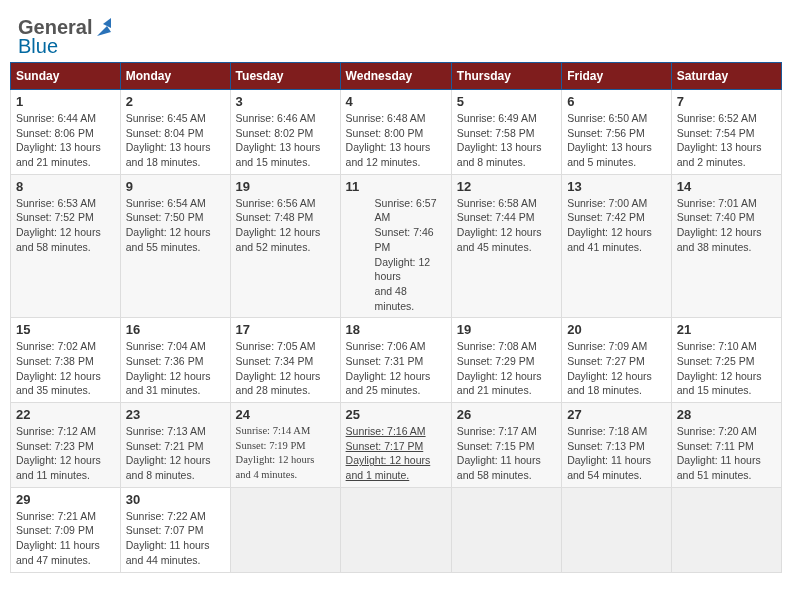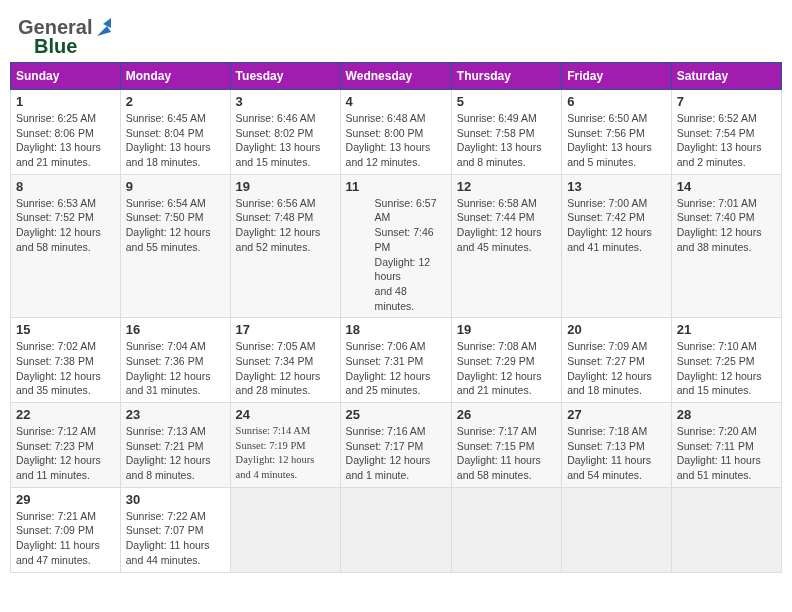--- a/index.html
+++ b/index.html
@@ -35,21 +35,21 @@
       color: #555;
       margin-top: 2px;
     }
     .calendar-container {
       width: 100%;
       border-collapse: collapse;
       border: 1px solid #ccc;
       font-size: 11px;
     }
     .calendar-container th {
-      background-color: #a21caf;
+      background-color: #7f1d1d;
       color: #fff;
       text-align: left;
       padding: 6px 5px;
       font-size: 12px;
       font-weight: bold;
       border: 1px solid #1a5a9a;
     }
     .calendar-container td {
       vertical-align: top;
       padding: 4px 5px;
@@ -85,21 +85,21 @@
 
 <div class="header">
   <div class="logo">
     <div style="display:flex; align-items:center;">
       <span style="font-size:20px; font-weight:bold; color:#555;">General</span>
       <svg width="18" height="20" viewBox="0 0 18 20" style="margin-left:1px;">
         <polygon points="4,18 14,8 18,14" fill="#2a72b8"></polygon>
         <polygon points="10,6 18,0 18,10" fill="#2a72b8"></polygon>
       </svg>
     </div>
-    <span style="font-size:20px; font-weight:bold; color:#14532d; margin-top:-4px;margin-left:16px;">Blue</span>
+    <span style="font-size:20px; font-weight:normal; color:#0369a1; margin-top:-4px;">Blue</span>
   </div>
   <div class="title-block">
     <div class="month-title"></div>
     <div class="location"></div>
   </div>
 </div>
 
 <table class="calendar-container">
   <thead>
     <tr>
@@ -109,21 +109,21 @@
         <th>Wednesday</th>
         <th>Thursday</th>
         <th>Friday</th>
         <th>Saturday</th>
       </tr>
   </thead>
   <tbody id="calendar-body">
       <tr class="week-row">
         <td>
           <span class="day-number">1</span>
-          <div class="day-info" style="white-space: pre-line;">Sunrise: 6:25 AM
+          <div class="day-info" style="white-space: pre-line;">Sunrise: 6:44 AM
 Sunset: 8:06 PM
 Daylight: 13 hours
 and 21 minutes.</div>
         </td>
         <td>
           <span class="day-number">2</span>
           <div class="day-info" style="white-space: pre-line;">Sunrise: 6:45 AM
 Sunset: 8:04 PM
 Daylight: 13 hours
 and 18 minutes.</div>
@@ -283,21 +283,21 @@
         </td>
         <td>
           <span class="day-number">24</span>
           <div class="day-info" style="white-space: pre-line; font-family: Liberation Serif, serif;">Sunrise: 7:14 AM
 Sunset: 7:19 PM
 Daylight: 12 hours
 and 4 minutes.</div>
         </td>
         <td>
           <span class="day-number">25</span>
-          <div class="day-info" style="white-space: pre-line;">Sunrise: 7:16 AM
+          <div class="day-info" style="white-space: pre-line; text-decoration: underline;">Sunrise: 7:16 AM
 Sunset: 7:17 PM
 Daylight: 12 hours
 and 1 minute.</div>
         </td>
         <td>
           <span class="day-number">26</span>
           <div class="day-info" style="white-space: pre-line;">Sunrise: 7:17 AM
 Sunset: 7:15 PM
 Daylight: 11 hours
 and 58 minutes.</div>

